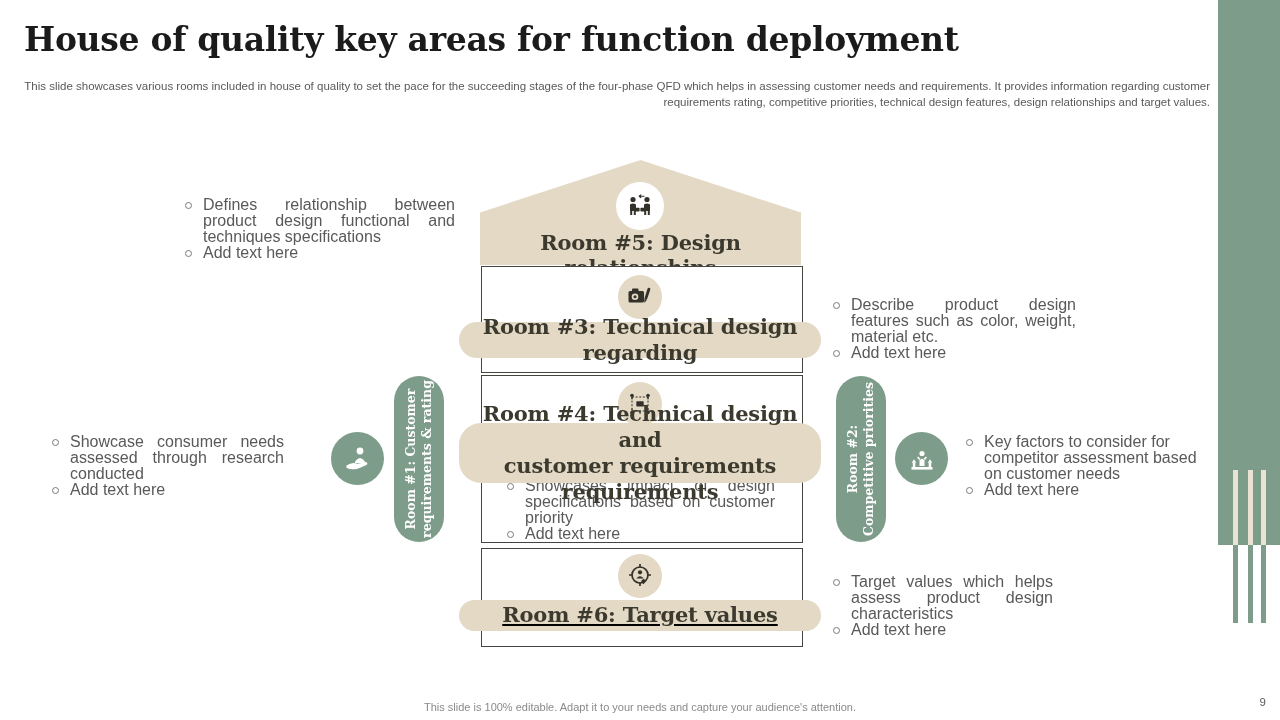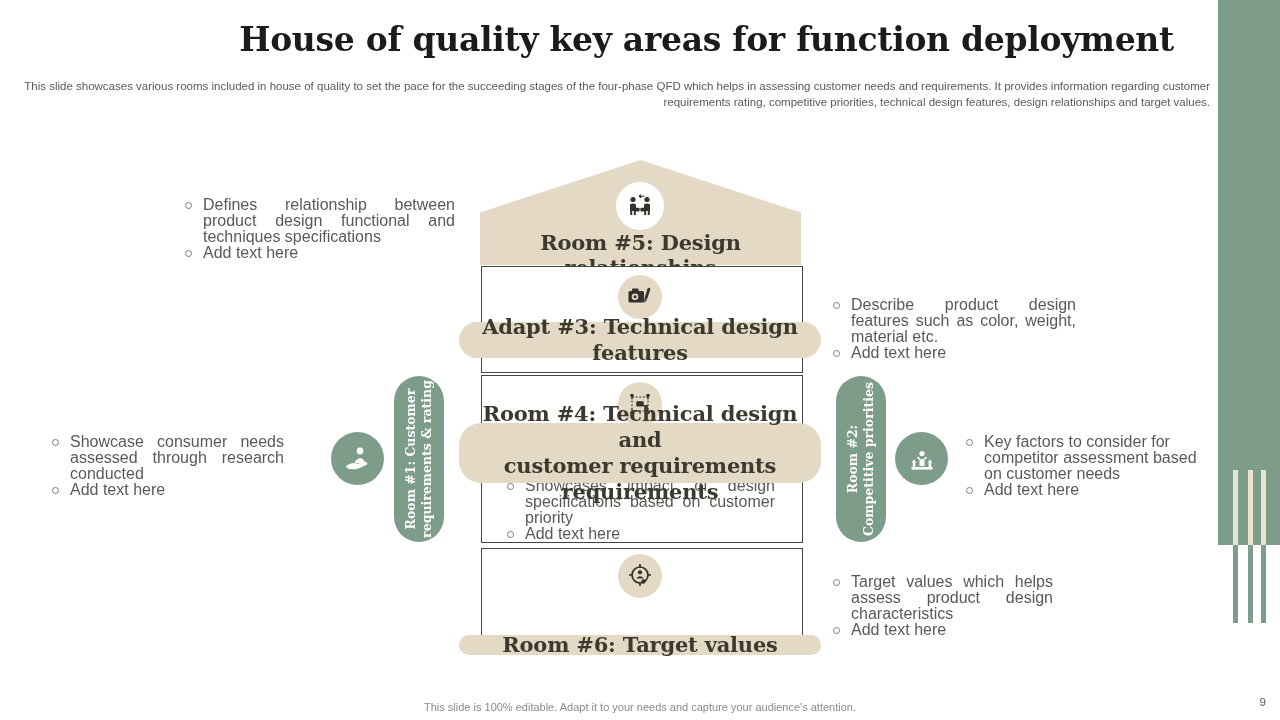--- a/index.html
+++ b/index.html
@@ -1,21 +1,21 @@
 <!DOCTYPE html>
 <html><head>
 <meta charset="utf-8">
 <style>
   html,body{margin:0;padding:0;}
   body{width:1280px;height:720px;position:relative;background:#ffffff;overflow:hidden;
        font-family:"Liberation Sans", sans-serif;}
   .abs{position:absolute;}
   
   .title{left:24px;top:20px;width:1150px;font-family:"DejaVu Serif","Liberation Serif",serif;
-         font-size:33px;font-weight:700;color:#1b1b1b;letter-spacing:-0.3px;text-align:right;}
+         font-size:33px;font-weight:700;color:#1b1b1b;letter-spacing:-0.3px;}
   .subtitle{left:24px;top:78px;width:1186px;font-size:11.5px;line-height:1.4;color:#595959;text-align:right;}
   
   .green-bar{left:1218px;top:0;width:62px;height:545px;background:#7d9c8a;}
   .cream-stripe{top:470px;width:5px;height:75px;background:#eae3d1;}
   .green-stripe{top:545px;width:5px;height:78px;background:#7d9c8a;}
   
   .roof{left:480px;top:160px;width:321px;height:105px;background:#e3d9c5;
         clip-path:polygon(0 50%,50% 0,100% 50%,100% 100%,0 100%);}
   .roof-label{left:480px;top:230px;width:321px;text-align:center;}
   .room-label{font-family:"DejaVu Serif","Liberation Serif",serif;font-size:21px;font-weight:700;
@@ -24,21 +24,21 @@
   .box3{top:266px;height:105px;}
   .box4{top:375px;height:166px;}
   .box6{top:548px;height:97px;}
   .icon-circle{border-radius:50%;display:flex;align-items:center;justify-content:center;}
   .white-circle{left:616px;top:182px;width:48px;height:48px;background:#ffffff;z-index:3;}
   .tan-circle{left:618px;width:44px;height:44px;background:#e3d9c5;z-index:2;}
   .pill{left:459px;width:362px;background:#e3d9c5;border-radius:22px;display:flex;flex-direction:column;
         align-items:center;justify-content:center;text-align:center;z-index:4;line-height:1.25;}
   .pill3{top:322px;height:36px;}
   .pill4{top:423px;height:60px;}
-  .pill6{top:635px;height:20px;}
+  .pill6{top:600px;height:31px;text-decoration:underline;}
   
   .vpill{width:50px;height:166px;background:#7d9c8a;border-radius:25px;z-index:2;}
   .vpill-left{left:394px;top:376px;}
   .vpill-right{left:836px;top:376px;}
   .vpill-text{position:absolute;left:50%;top:50%;width:166px;transform:translate(-50%,-50%) rotate(-90deg);
               text-align:center;color:#ffffff;font-family:"DejaVu Serif","Liberation Serif",serif;
               font-size:12.5px;font-weight:700;line-height:1.3;}
   .green-circle{width:53px;height:53px;background:#7d9c8a;}
   .gc-left{left:331px;top:432px;}
   .gc-right{left:895px;top:432px;}
@@ -101,21 +101,21 @@
       <circle cx="8" cy="10.8" r="3.3" fill="#e3d9c5"></circle>
       <circle cx="8" cy="10.8" r="1.5" fill="#33312a"></circle>
       <g transform="rotate(18 20 9)">
         <rect x="18.6" y="1.5" width="2.8" height="12" rx="1.2" fill="#33312a"></rect>
         <path d="M20 17.5 L18.6 13.5 H21.4 Z" fill="#33312a"></path>
       </g>
     </svg>
   </span>
 </div>
 <div class="abs pill pill3">
-  <span class="room-label">Adapt #3: Technical design features</span>
+  <span class="room-label">Room #3: Technical design regarding</span>
 </div>
 
 <div class="abs roombox box4"></div>
 <div class="abs icon-circle tan-circle" style="top:382px">
   <span>
     <svg width="26" height="24" viewBox="0 0 26 24">
       <path d="M5 5 H21 M5 19 H21 M5 5 V19 M21 5 V19" stroke="#33312a" stroke-width="1" stroke-dasharray="2 1.6" fill="none"></path>
       <circle cx="5" cy="3.5" r="1.8" fill="#33312a"></circle>
         <rect x="4.5" y="4.5" width="1" height="3" fill="#33312a"></rect>
       <circle cx="21" cy="3.5" r="1.8" fill="#33312a"></circle>

